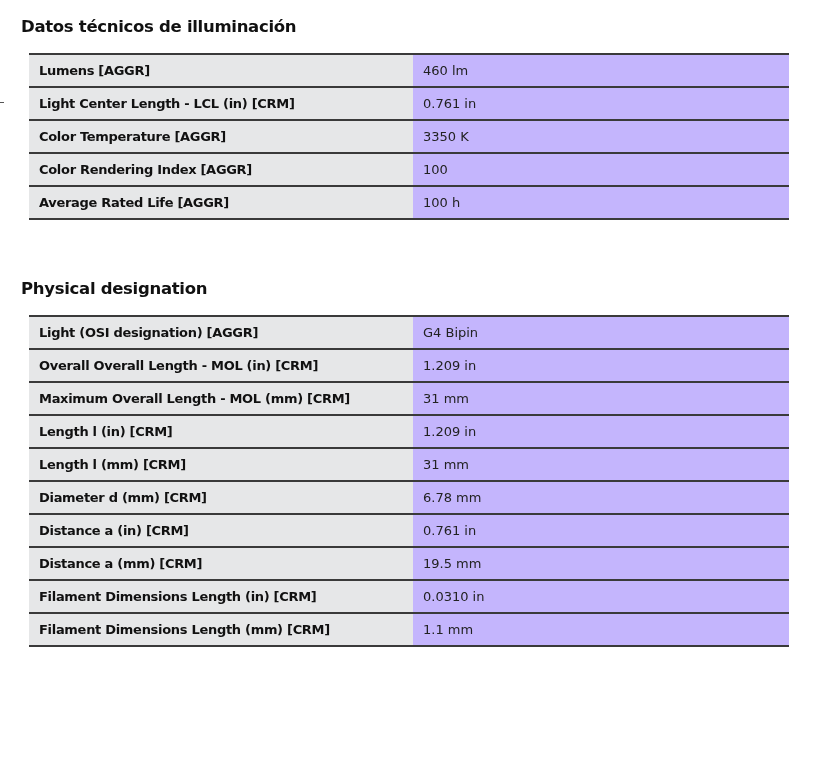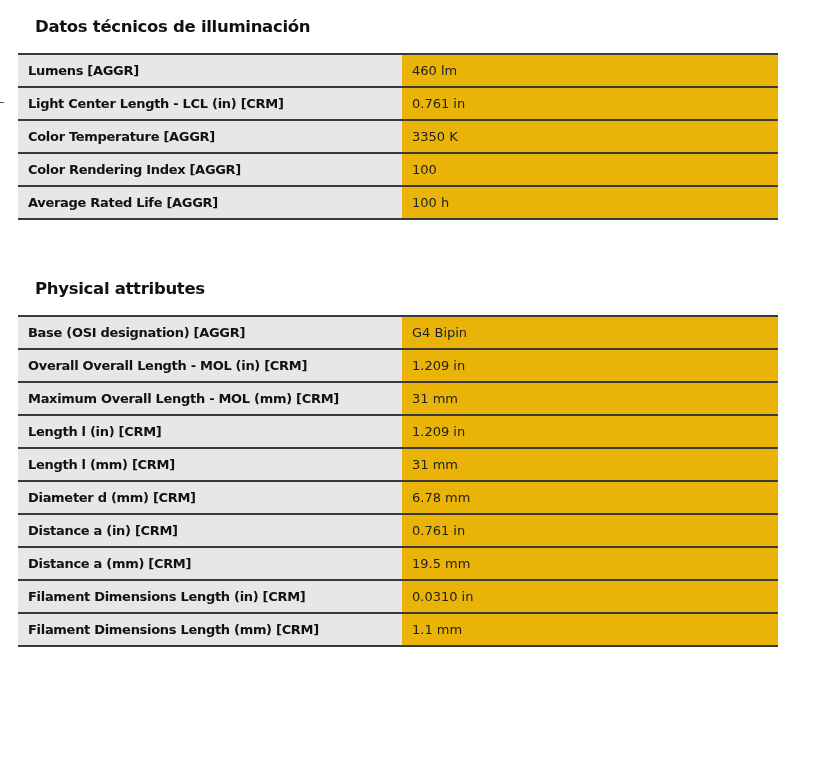--- a/index.html
+++ b/index.html
@@ -6,37 +6,37 @@
     html, body {
       width: 818px; height: 762px; background: #ffffff; overflow: hidden;
       font-family: "DejaVu Sans", "Liberation Sans", sans-serif;
       color: #1a1a1a;
     }
     .page { position: relative; width: 818px; height: 762px; }
     .stray-mark {
       position: absolute; left: 0; top: 102px; width: 4px; height: 1px; background: #555;
     }
     .section-title {
-      position: absolute; left: 35px;
+      position: absolute; left: 21px;
       font-weight: bold; font-size: 16.5px; letter-spacing: -0.3px; color: #111;
     }
     .spec-table {
-      position: absolute; left: 18px; width: 760px;
+      position: absolute; left: 29px; width: 760px;
       border-collapse: collapse; border-top: 2px solid #3a3a3a;
     }
     .spec-table td {
       height: 33px; border-bottom: 2px solid #3a3a3a;
       font-size: 13px; vertical-align: middle; white-space: nowrap;
     }
     .spec-table td.label {
       width: 384px; background: #e6e7e8; padding-left: 10px;
       font-weight: bold; letter-spacing: -0.3px; color: #111;
     }
     .spec-table td.value {
-      padding-left: 10px; color: #222; background: #eab308;
+      padding-left: 10px; color: #222; background: #c4b5fd;
     }
     #title1 { top: 17px; }
     #table1 { top: 53px; }
     #title2 { top: 279px; }
     #table2 { top: 315px; }
   </style>
 </head>
 <body>
 
 <div class="page">
@@ -61,25 +61,25 @@
           <td class="label">Color Rendering Index [AGGR]</td>
           <td class="value">100</td>
         </tr>
       <tr>
           <td class="label">Average Rated Life [AGGR]</td>
           <td class="value">100 h</td>
         </tr>
     </tbody>
   </table>
 
-  <h2 id="title2" class="section-title">Physical attributes</h2>
+  <h2 id="title2" class="section-title">Physical designation</h2>
   <table id="table2" class="spec-table">
     <tbody>
       <tr>
-          <td class="label">Base (OSI designation) [AGGR]</td>
+          <td class="label">Light (OSI designation) [AGGR]</td>
           <td class="value">G4 Bipin</td>
         </tr>
       <tr>
           <td class="label">Overall Overall Length - MOL (in) [CRM]</td>
           <td class="value">1.209 in</td>
         </tr>
       <tr>
           <td class="label">Maximum Overall Length - MOL (mm) [CRM]</td>
           <td class="value">31 mm</td>
         </tr>

